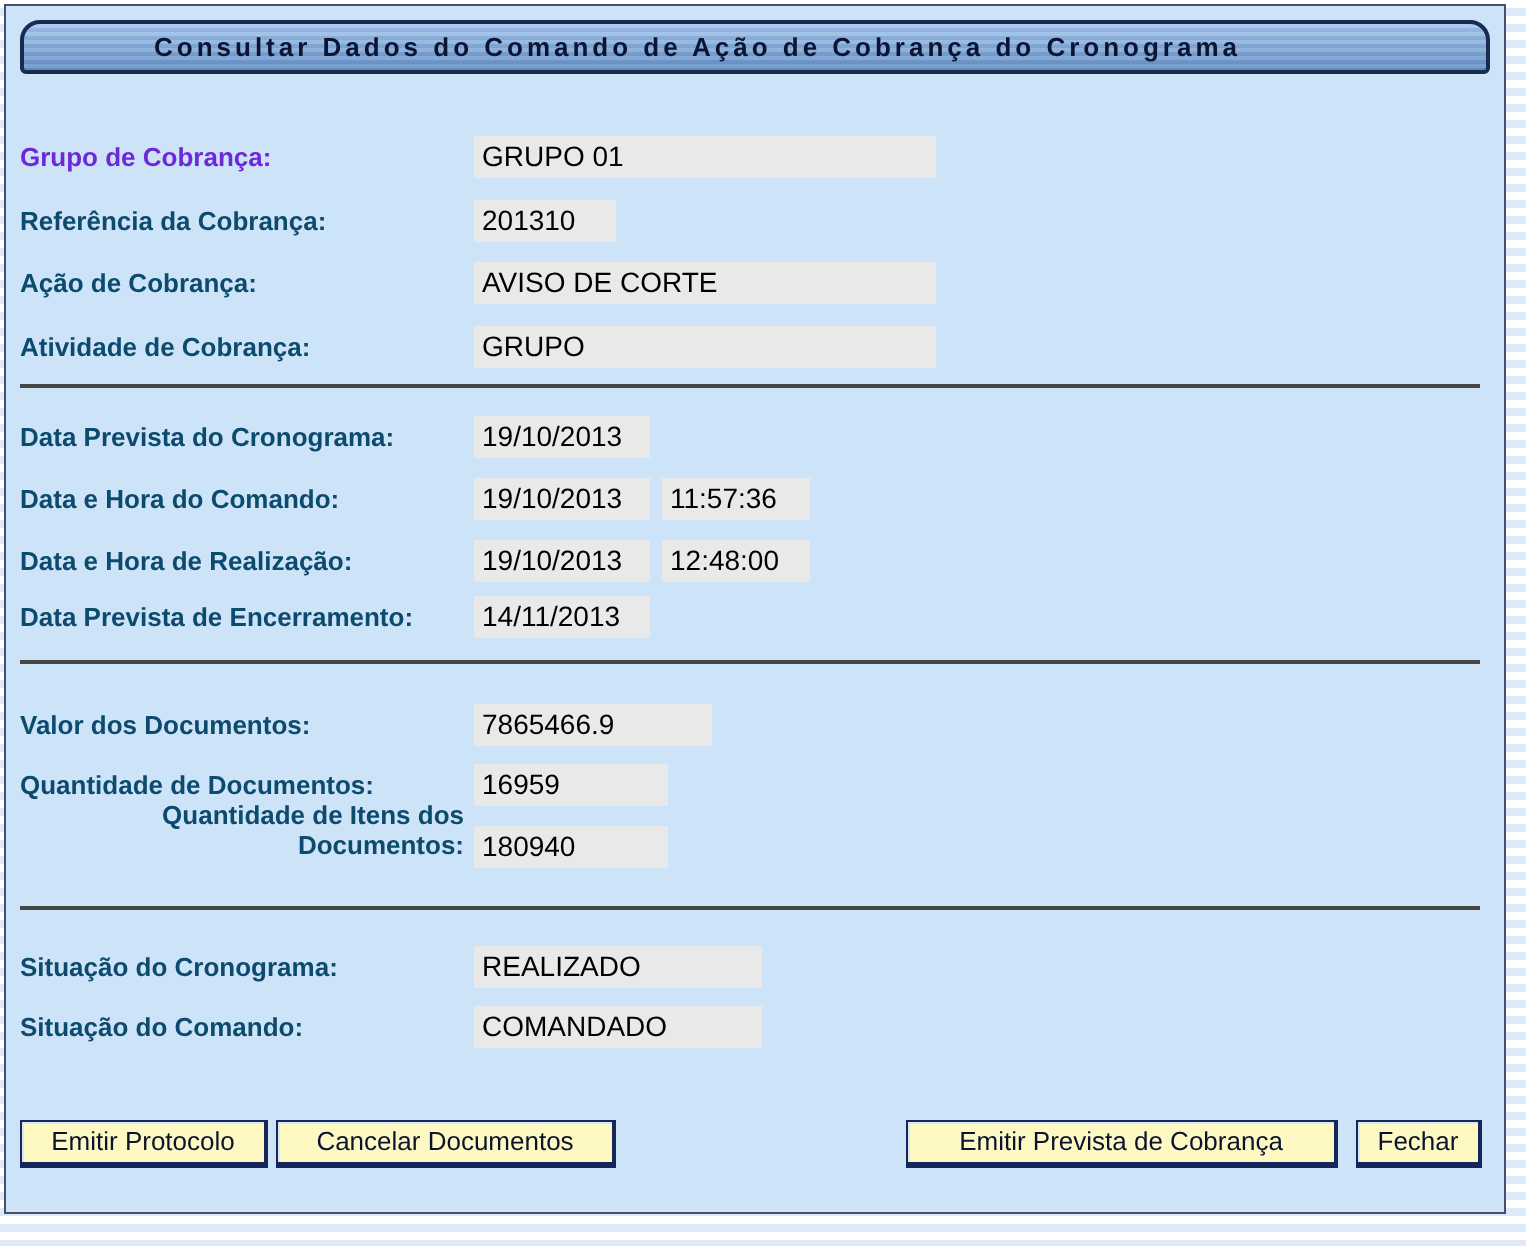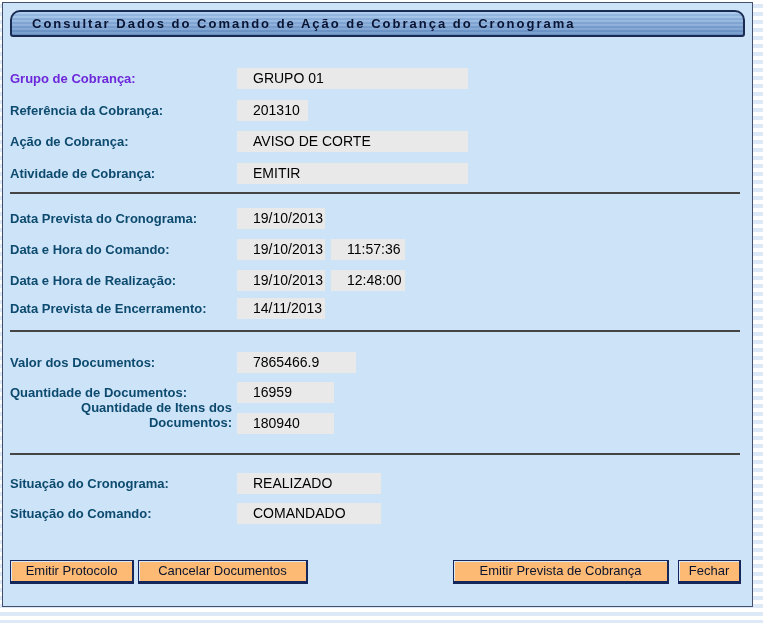--- a/index.html
+++ b/index.html
@@ -13,54 +13,54 @@
     box-sizing:border-box;border:1px solid #44506b;background:#cde3f8;
   }
   
   .titlebar{
     position:absolute;left:7px;top:7px;width:735px;height:27px;
     box-sizing:border-box;border:2px solid #1a2b52;
     border-radius:10px 10px 3px 3px;
     background-image:linear-gradient(180deg,rgba(255,255,255,.28),rgba(10,25,70,.18)),
       repeating-linear-gradient(180deg,#8fb9e8 0 2px,#74a3da 2px 4px);
     background-color:#7fabde;
-    display:flex;align-items:center;
+    display:flex;align-items:center;padding-left:45px;
   }
   .titlebar span{
     padding-left:20px;font-size:13px;font-weight:700;letter-spacing:2px;color:#0a1433;
     white-space:nowrap;
   }
   
   .row{position:absolute;left:0;width:100%;height:21px;}
   .lbl{
     position:absolute;left:7px;top:0;width:222px;
     font-size:13px;font-weight:700;color:#0c4a6e;line-height:21px;white-space:nowrap;
   }
   .lbl-strong{font-weight:900;color:#6d28d9;}
   .lbl-wrap{line-height:15px;white-space:normal;text-align:right;}
   .field{
     position:absolute;top:0;height:21px;box-sizing:border-box;
     background:#e9e9e9;color:#000;font-size:14px;line-height:21px;
-    padding-left:16px;white-space:nowrap;overflow:hidden;
+    padding-left:4px;white-space:nowrap;overflow:hidden;
   }
   .f-main{left:234px;}
   .f-time{left:328px;width:74px;}
   .w231{width:231px}.w71{width:71px}.w88{width:88px}.w119{width:119px}
   .w97{width:97px}.w160{width:144px}
   .sep{position:absolute;left:7px;width:730px;height:2px;background:#454545;}
   
   .t65{top:65px}.t97{top:97px}.t128{top:128px}.t160{top:160px}
   .sep1{top:189px}.t205{top:205px}.t236{top:236px}.t267{top:267px}.t299{top:295px}
   .sep2{top:327px}.t349{top:349px}.t379{top:379px}
   .t397{top:397px}.t410{top:410px}
   .sep3{top:450px}.t470{top:470px}.t500{top:500px}
   
   .btn{
     position:absolute;top:557px;height:24px;box-sizing:border-box;
-    background:#fdba74;border:1px solid #15265b;border-right-width:2px;border-bottom-width:3px;
+    background:#fef9c3;border:1px solid #15265b;border-right-width:2px;border-bottom-width:3px;
     box-shadow:inset 1px 1px 0 #d9e8f9;
     color:#0a142e;font-size:13px;font-family:"Liberation Sans",sans-serif;
     text-align:center;padding:0;cursor:pointer;line-height:18px;
   }
   .b1{left:7px;width:124px}.b2{left:135px;width:170px}
   .b3{left:450px;width:216px}.b4{left:675px;width:63px}
 </style>
 </head>
 <body>
 
@@ -77,21 +77,21 @@
   <div class="row t97">
     <div class="lbl">Referência da Cobrança:</div>
     <div class="field f-main w71">201310</div>
   </div>
   <div class="row t128">
     <div class="lbl">Ação de Cobrança:</div>
     <div class="field f-main w231">AVISO DE CORTE</div>
   </div>
   <div class="row t160">
     <div class="lbl">Atividade de Cobrança:</div>
-    <div class="field f-main w231">EMITIR</div>
+    <div class="field f-main w231">GRUPO</div>
   </div>
 
   <div class="sep sep1"></div>
 
   <div class="row t205">
     <div class="lbl">Data Prevista do Cronograma:</div>
     <div class="field f-main w88">19/10/2013</div>
   </div>
   <div class="row t236">
     <div class="lbl">Data e Hora do Comando:</div>

